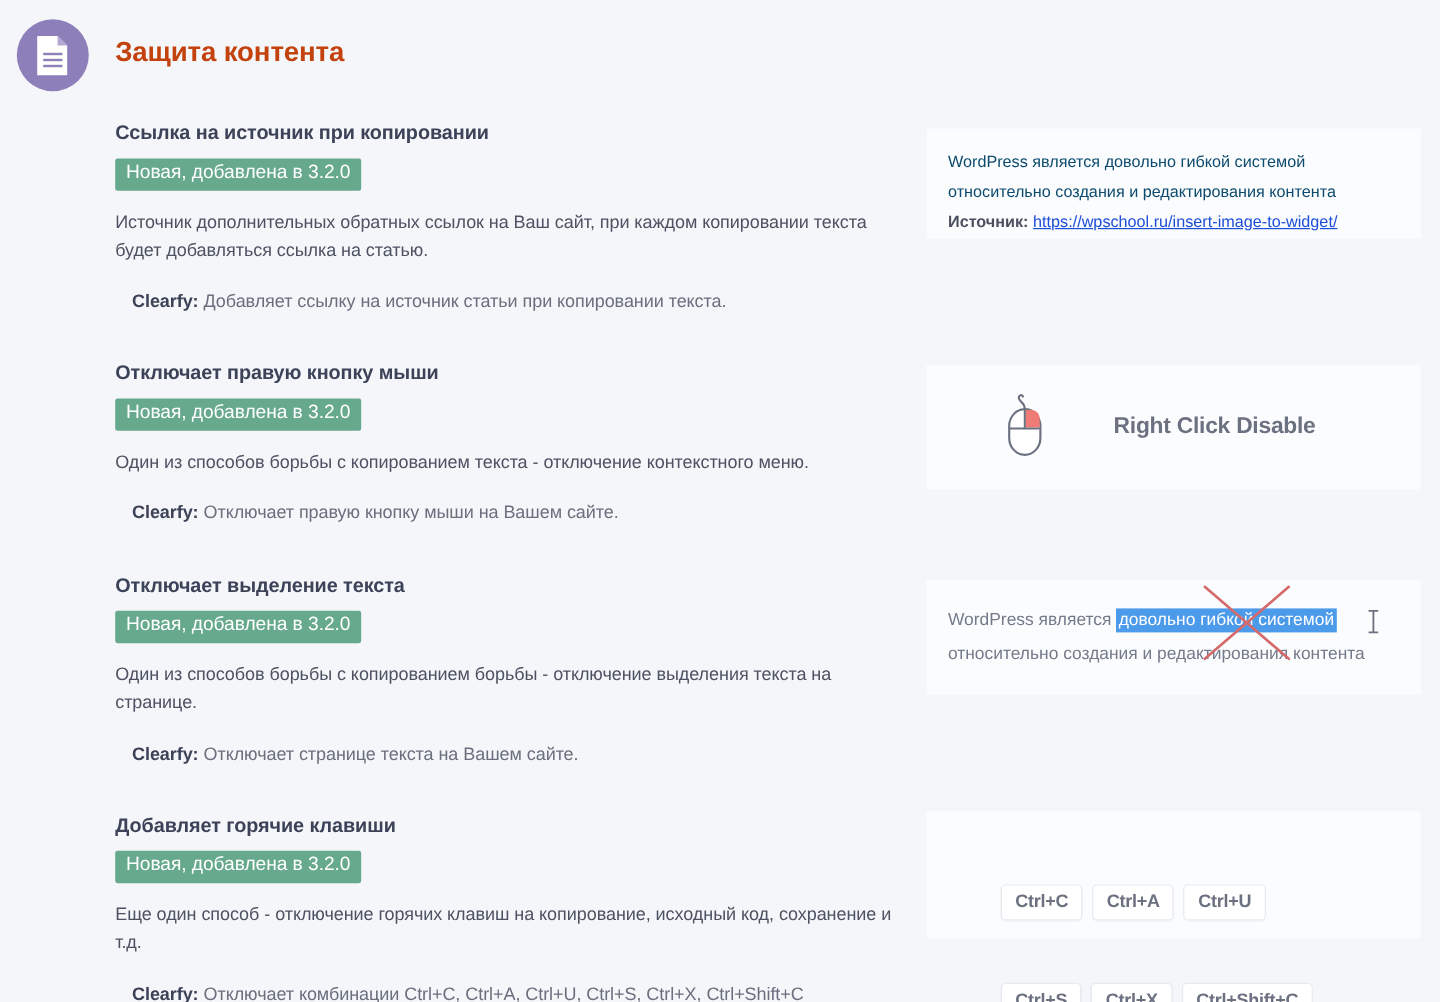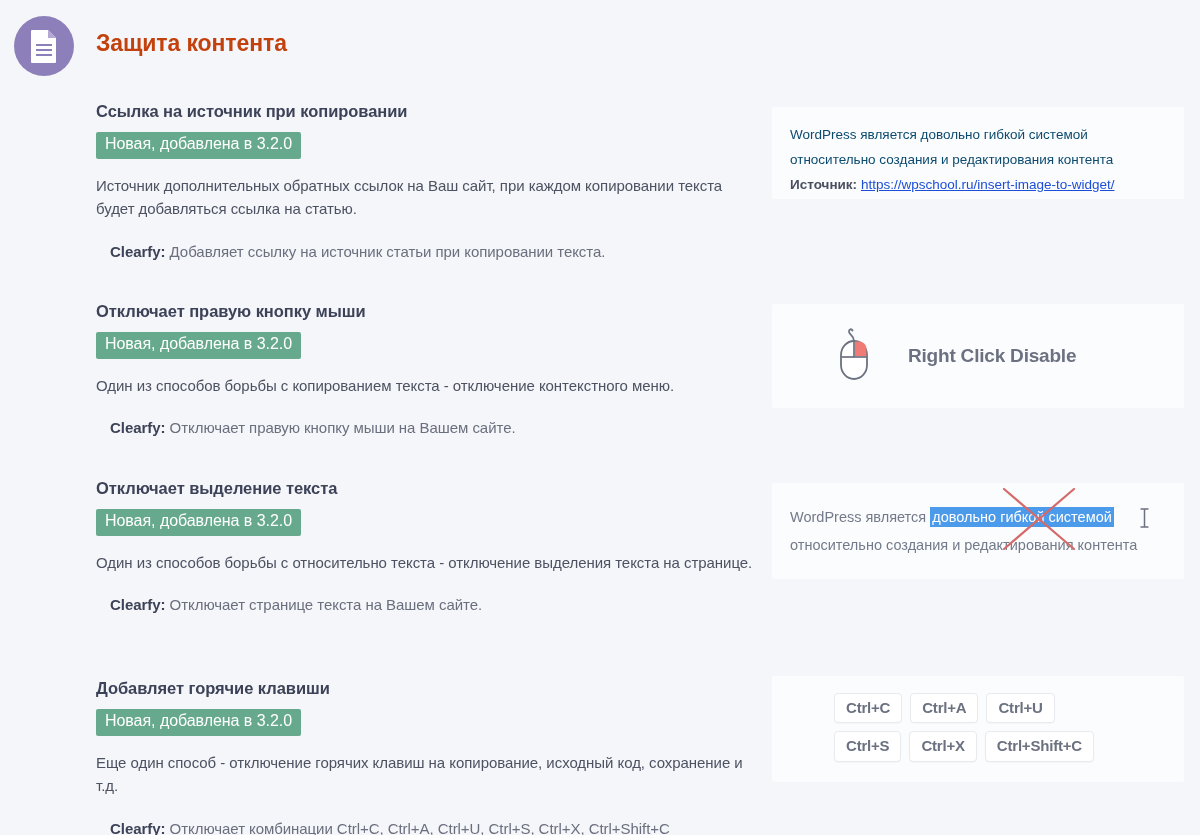--- a/index.html
+++ b/index.html
@@ -139,21 +139,21 @@
   .src-label { color: #4a4f5f; font-weight: bold; }
   .src-url { color: #1d4ed8; text-decoration: underline; }
 
   
   .rc-card-inner {
     height: 100%;
     display: flex;
     align-items: center;
     justify-content: flex-start;
     padding-left: 62px;
-    gap: 34px;
+    gap: 54px;
     text-align: right;
   }
   .rc-label {
     font-size: 19px;
     font-weight: bold;
     color: #6b7180;
     letter-spacing: -0.2px;
   }
 
   
@@ -200,20 +200,21 @@
     background: #ffffff;
     border: 1px solid #e7eaef;
     border-radius: 4px;
     padding: 5px 11px 6px 11px;
     font-size: 15px;
     font-weight: bold;
     color: #6b7180;
     line-height: 1.15;
     letter-spacing: -0.2px;
     box-shadow: 0 1px 1px rgba(80,90,110,0.04);
+    margin-top: 44px;
   }
 </style>
 </head>
 <body>
 
 <div class="page-header">
   <div class="header-icon-circle">
     <svg width="30" height="34" viewBox="0 0 30 34" aria-hidden="true">
       <path d="M3 1 h16 l8 8 v24 a1 1 0 0 1 -1 1 H3 a1 1 0 0 1 -1 -1 V2 a1 1 0 0 1 1 -1 z" fill="#ffffff"></path>
       <path d="M19 1 v8 h8 z" fill="#b3a8d4"></path>
@@ -239,21 +240,21 @@
     <div class="option-block" data-idx="1">
       <h3 class="option-title">Отключает правую кнопку мыши</h3>
       <span class="badge">Новая, добавлена в 3.2.0</span>
       <p class="option-desc">Один из способов борьбы с копированием текста - отключение контекстного меню.</p>
       <p class="clearfy-note"><span class="clearfy-label">Clearfy:</span> <span>Отключает правую кнопку мыши на Вашем сайте.</span></p>
     </div>
 
     <div class="option-block" data-idx="2">
       <h3 class="option-title">Отключает выделение текста</h3>
       <span class="badge">Новая, добавлена в 3.2.0</span>
-      <p class="option-desc">Один из способов борьбы с относительно текста - отключение выделения текста на странице.</p>
+      <p class="option-desc">Один из способов борьбы с копированием борьбы - отключение выделения текста на странице.</p>
       <p class="clearfy-note"><span class="clearfy-label">Clearfy:</span> <span>Отключает странице текста на Вашем сайте.</span></p>
     </div>
 
     <div class="option-block" data-idx="3">
       <h3 class="option-title">Добавляет горячие клавиши</h3>
       <span class="badge">Новая, добавлена в 3.2.0</span>
       <p class="option-desc">Еще один способ - отключение горячих клавиш на копирование, исходный код, сохранение и т.д.</p>
       <p class="clearfy-note"><span class="clearfy-label">Clearfy:</span> <span>Отключает комбинации Ctrl+C, Ctrl+A, Ctrl+U, Ctrl+S, Ctrl+X, Ctrl+Shift+C</span></p>
     </div>
   </div>

